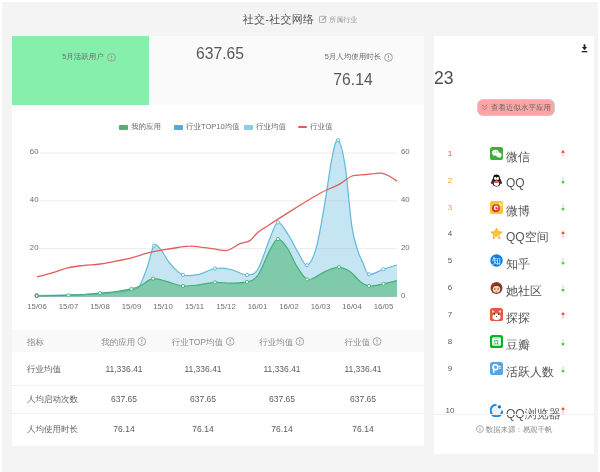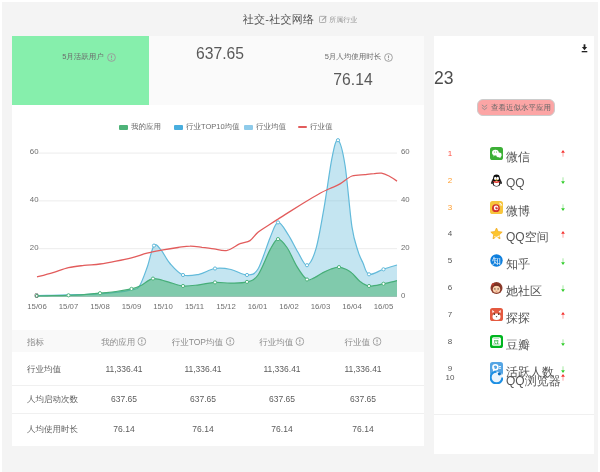--- a/index.html
+++ b/index.html
@@ -333,29 +333,34 @@
         <rect x="8.7" y="5.8" width="2.4" height="0.9" rx="0.4" fill="#fff" opacity="0.95"></rect>
       </svg>
 <span class="rname">活跃人数</span>
 <span class="rarr">
         <svg width="4" height="7" viewBox="0 0 4 7">
           <path d="M2 7 L3.9 4.2 L0.1 4.2 Z" fill="#30cc28"></path>
           <rect x="1.3" y="0.3" width="1.4" height="4.1" fill="#30cc28" opacity="0.3"></rect>
         </svg>
       </span>
     </div>
-<div class="rrow" style="top:328px">
+<div class="rrow" style="top:361px">
 <span class="rnum" style="color:#575757">10</span>
 <svg class="ricon" width="13" height="13" viewBox="0 0 13 13">
         <circle cx="6.5" cy="6.5" r="6" fill="#eaf4fc"></circle>
         <path d="M6.5 0.6 A5.9 5.9 0 1 0 12.4 6.5" fill="none" stroke="#1d8fe3" stroke-width="2.1"></path>
         <circle cx="9.4" cy="2.8" r="1.6" fill="#0b6fc0"></circle>
       </svg>
 <span class="rname">QQ浏览器</span>
 <span class="rarr">
         <svg width="4" height="7" viewBox="0 0 4 7">
           <path d="M2 0 L3.9 2.8 L0.1 2.8 Z" fill="#f5302c"></path>
           <rect x="1.3" y="2.6" width="1.4" height="4.1" fill="#f5302c" opacity="0.3"></rect>
         </svg>
       </span>
     </div>
 
  <div style="position:absolute;left:0;top:377.5px;width:160px;height:1px;background:#f0f0f0"></div>
+ <div class="rfoot"><svg width="8" height="8" viewBox="0 0 9 9" style="vertical-align:-1px">
+        <circle cx="4.5" cy="4.5" r="3.9" fill="none" stroke="#9a9a9a" stroke-width="0.9"></circle>
+        <path d="M4.5 3.8 L4.5 6.6" stroke="#9a9a9a" stroke-width="1.1"></path>
+        <circle cx="4.5" cy="2.6" r="0.6" fill="#9a9a9a"></circle>
+      </svg> 数据来源：易观千帆</div>
 </div>
 </body></html>

